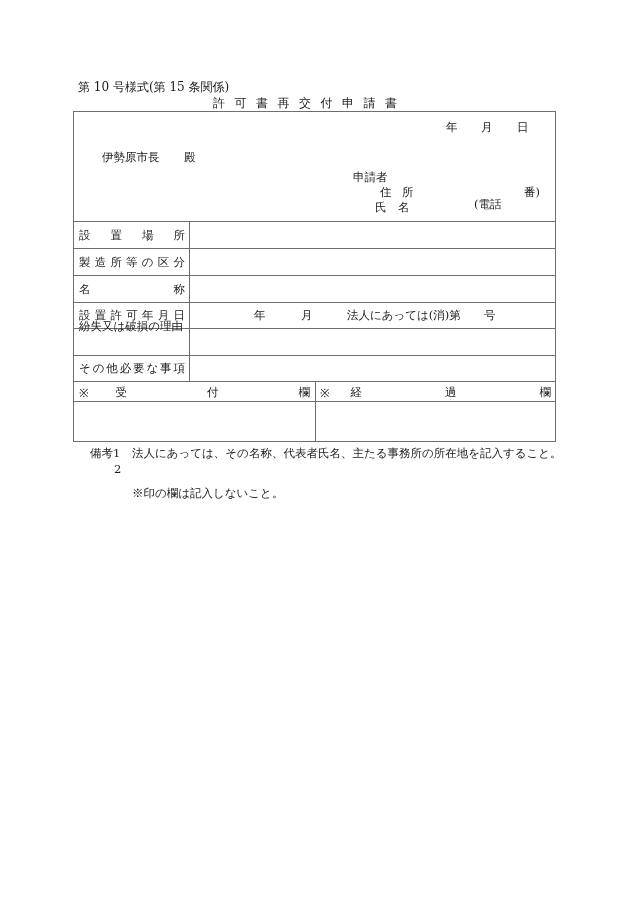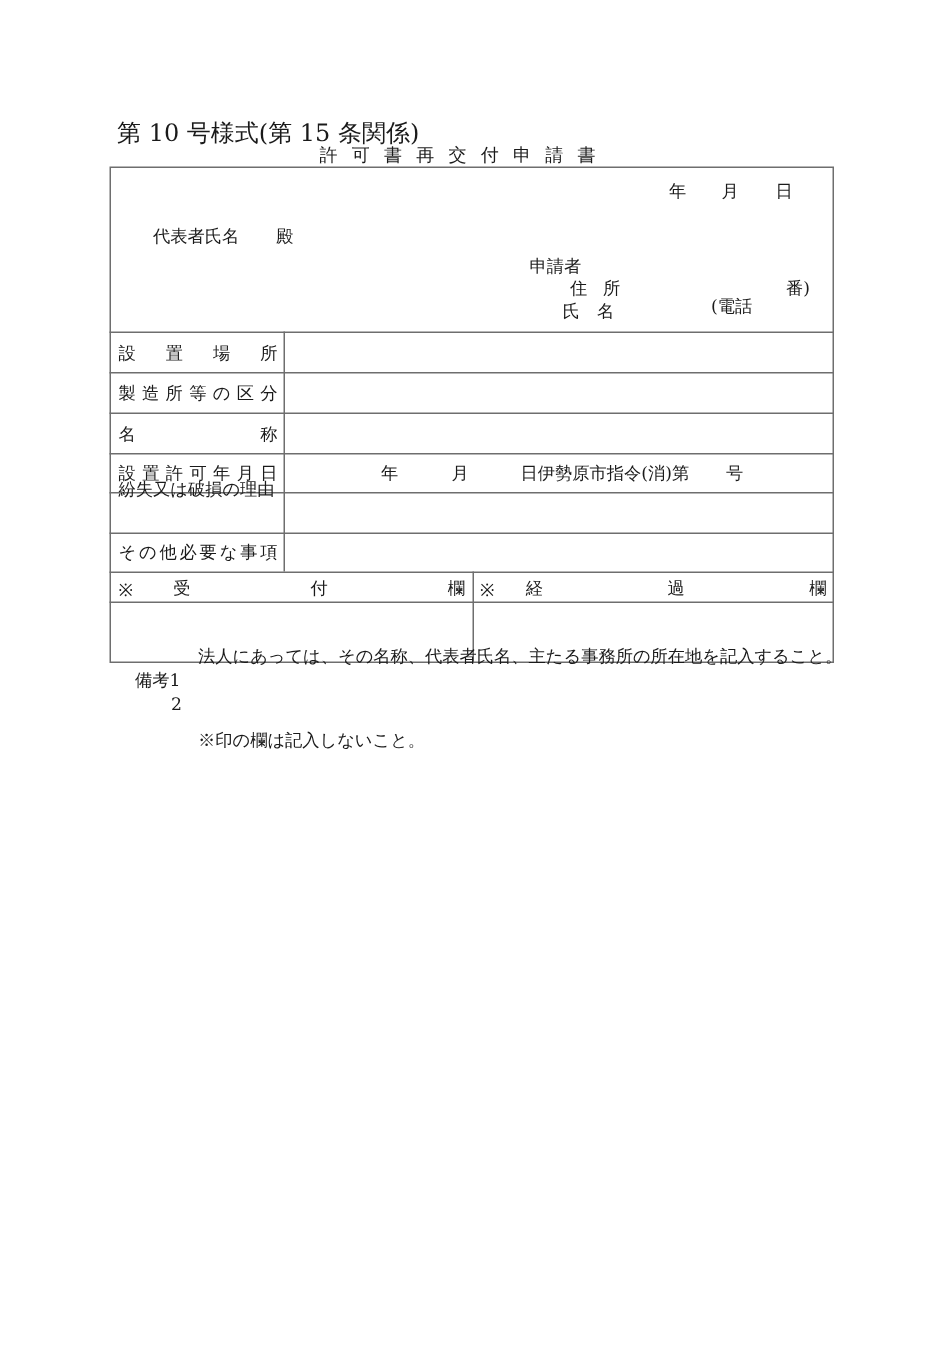--- a/index.html
+++ b/index.html
@@ -3,21 +3,21 @@
   <meta charset="utf-8">
   <style>
     html, body { margin: 0; padding: 0; background: #ffffff; }
     body {
       width: 630px; height: 903px; position: relative; overflow: hidden;
       font-family: "DejaVu Serif", "Liberation Serif", serif;
       color: #1a1a1a;
       font-size: 11.5px;
     }
     .abs { position: absolute; white-space: nowrap; }
-    .form-number { left: 78px; top: 79px; font-size: 16px; }
+    .form-number { left: 78px; top: 79px; font-size: 12px; }
     .doc-title { left: 213px; top: 95px; font-size: 12px; letter-spacing: 9.5px; }
 
     .frame {
       position: absolute; left: 73px; top: 111px; width: 483px; height: 331px;
       border: 1px solid #6e6e6e; box-sizing: border-box;
     }
     .hline { position: absolute; height: 1px; background: #6e6e6e; }
     .vline { position: absolute; width: 1px; background: #6e6e6e; }
 
     .label-cell { position: absolute; left: 79px; width: 106px; font-size: 11.5px;
@@ -45,21 +45,21 @@
 <div class="hline" style="left:73px; top:381px; width:483px;"></div>
 <div class="hline" style="left:73px; top:401px; width:483px;"></div>
 
 <div class="vline" style="left:189px; top:221px; height:160px;"></div>
 <div class="vline" style="left:315px; top:381px; height:61px;"></div>
 
 <div class="abs" style="left:446px; top:120px;">年</div>
 <div class="abs" style="left:481px; top:120px;">月</div>
 <div class="abs" style="left:517px; top:120px;">日</div>
 
-<div class="abs" style="left:102px; top:150px;">代表者氏名</div>
+<div class="abs" style="left:102px; top:150px;">伊勢原市長</div>
 <div class="abs" style="left:184px; top:150px;">殿</div>
 
 <div class="abs" style="left:353px; top:170px;font-family:Liberation Serif, serif;">申請者</div>
 <div class="abs" style="left:380px; top:185px;">住</div>
 <div class="abs" style="left:402px; top:185px;">所</div>
 <div class="abs" style="left:474px; top:197px;">(電話</div>
 <div class="abs" style="left:524px; top:185px;">番)</div>
 <div class="abs" style="left:375px; top:200px;">氏</div>
 <div class="abs" style="left:398px; top:200px;">名</div>
 
@@ -104,21 +104,21 @@
   <span>事</span>
   <span>項</span>
 </div>
 
 <input class="blank" style="left: 192px; top: 224px; width: 360px; height: 22px;" value="">
 <input class="blank" style="left: 192px; top: 251px; width: 360px; height: 22px;" value="">
 <input class="blank" style="left: 192px; top: 278px; width: 360px; height: 22px;" value="">
 
 <div class="abs" style="left:254px; top:308px;">年</div>
 <div class="abs" style="left:301px; top:308px;">月</div>
-<div class="abs" style="left:347px; top:308px;">日伊勢原市指令(消)第</div>
+<div class="abs" style="left:347px; top:308px;">法人にあっては(消)第</div>
 <div class="abs" style="left:484px; top:308px;">号</div>
 
 <input class="blank" style="left: 192px; top: 331px; width: 360px; height: 22px;" value="">
 <input class="blank" style="left: 192px; top: 358px; width: 360px; height: 22px;" value="">
 
 <div class="section-head" style="left:79px; top:385px; width:231px;">
   <span style="width:48px; display:flex; justify-content:space-between;">
     <span>※</span>
     <span>受</span>
   </span>
@@ -131,15 +131,15 @@
     <span>経</span>
   </span>
   <span>過</span>
   <span>欄</span>
 </div>
 
 <div class="abs" style="left:74px; top:402px; width:241px; height:39px;"></div>
 <div class="abs" style="left:316px; top:402px; width:239px; height:39px;"></div>
 
 <div class="abs notes" style="left:90px; top:446px;">備考1</div>
-<div class="abs notes" style="left:132px; top:430px;text-align:center;">法人にあっては、その名称、代表者氏名、主たる事務所の所在地を記入すること。</div>
+<div class="abs notes" style="left:132px; top:446px;text-align:center;">法人にあっては、その名称、代表者氏名、主たる事務所の所在地を記入すること。</div>
 <div class="abs notes" style="left:114px; top:462px;">2</div>
 <div class="abs notes" style="left:132px; top:462px;margin-top:24px;">※印の欄は記入しないこと。</div>
 
 </body></html>

